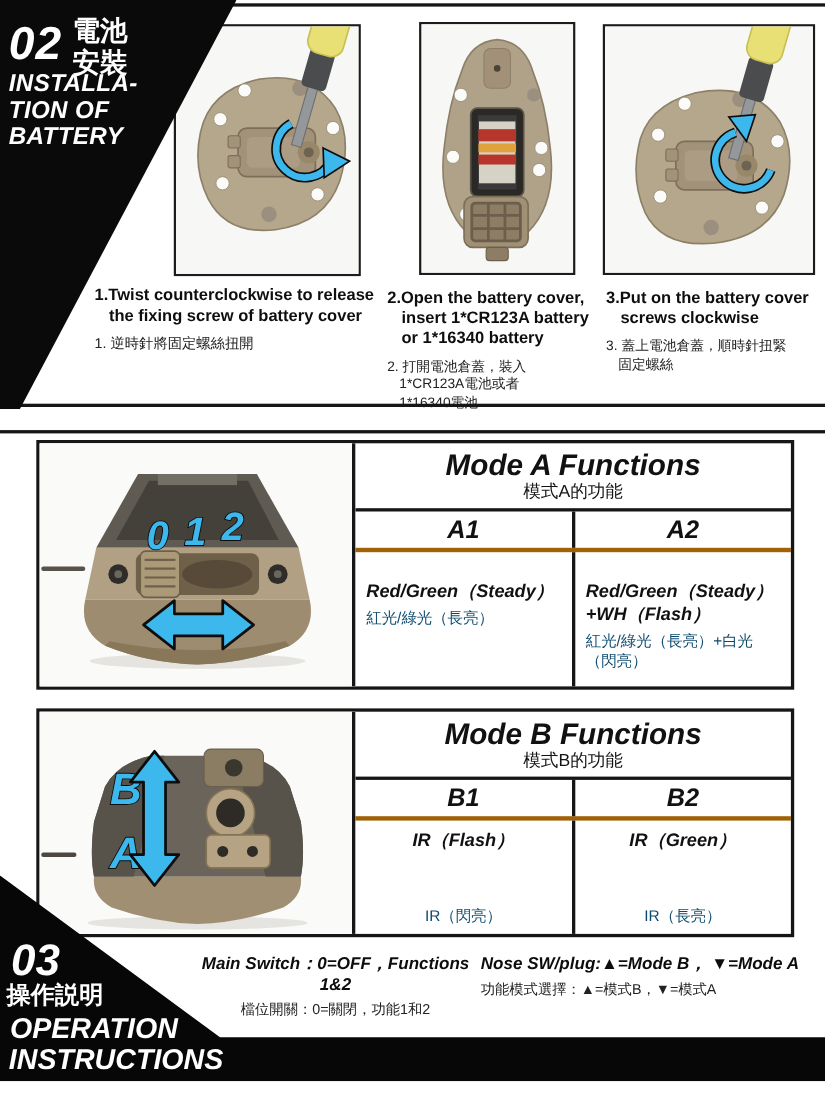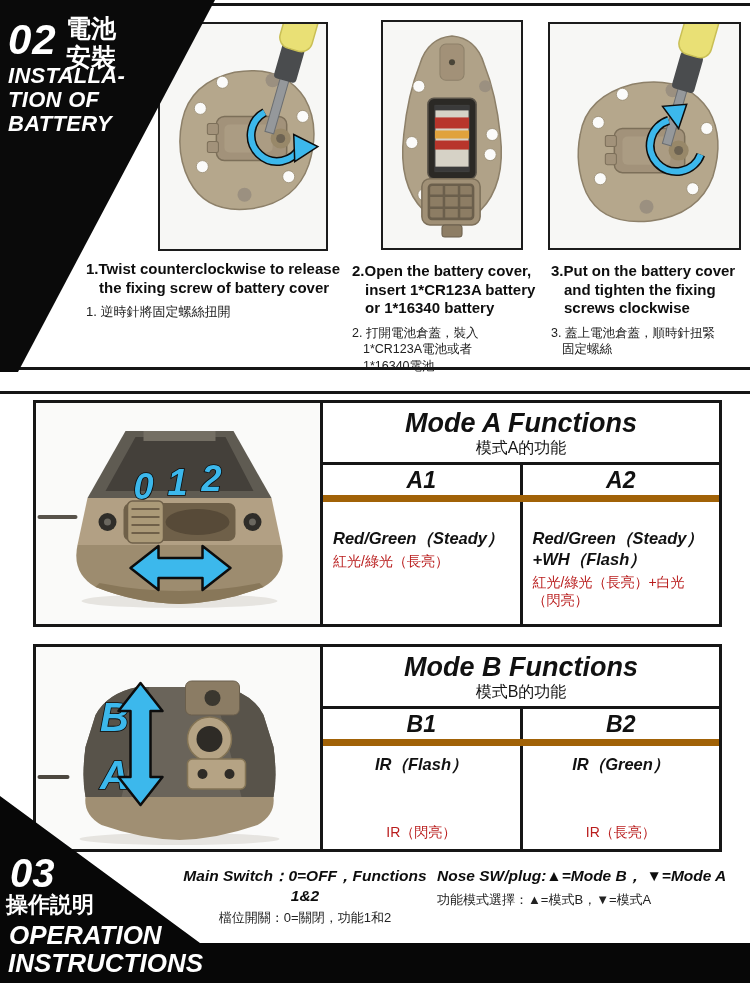--- a/index.html
+++ b/index.html
@@ -33,29 +33,29 @@
   
   .mode-box{position:absolute;left:33px;width:689px;border:3px solid #161616;box-sizing:border-box;
             display:flex;background:#fff;}
   .photo-cell{width:287px;border-right:3px solid #161616;box-sizing:border-box;position:relative;
               background:#fbfbfa;overflow:hidden;}
   .photo-cell svg{display:block;width:100%;height:100%;}
   .fn-table{flex:1;display:flex;flex-direction:column;}
   .fn-title-row{height:62px;border-bottom:3px solid #161616;box-sizing:border-box;text-align:center;padding-top:5px;}
   .fn-title{font-size:27px;font-weight:bold;font-style:italic;line-height:30px;}
   .fn-subtitle{font-size:16px;line-height:20px;color:#141414;}
-  .fn-cols{height:37px;display:flex;border-bottom:7px solid #a16207;box-sizing:border-box;}
+  .fn-cols{height:37px;display:flex;border-bottom:4px solid #a16207;box-sizing:border-box;}
   .fn-col{flex:1;display:flex;align-items:center;justify-content:center;
           font-size:23px;font-weight:bold;font-style:italic;}
   .fn-col.first{border-right:3px solid #161616;box-sizing:border-box;}
   .fn-cells{flex:1;display:flex;border-radius:22px;}
   .fn-cell{flex:1;padding:8px 10px;box-sizing:border-box;display:flex;flex-direction:column;}
   .fn-cell.first{border-right:3px solid #161616;}
   .fn-cell .en{font-size:16.5px;font-weight:bold;font-style:italic;line-height:21px;}
-  .fn-cell .cn{font-size:14px;line-height:18px;color:#b91c1c;}
+  .fn-cell .cn{font-size:14px;line-height:18px;color:#0c4a6e;}
   .topalign{justify-content:flex-start;padding-top:26px;text-align:left;}
   .centered{justify-content:space-between;align-items:center;text-align:center;}
   .cn-gap{margin-top:3px;}
 
   
   .banner-03{position:absolute;left:0;top:790px;width:750px;height:196px;background:#070707;
              clip-path:polygon(0 6px,200px 153px,750px 153px,750px 193px,0 193px);z-index:4;}
   .b03-num{position:absolute;left:10px;top:851px;font-size:40px;font-weight:bold;font-style:italic;color:#fff;z-index:5;}
   .b03-cn{position:absolute;left:6px;top:890px;font-size:22px;font-weight:bold;color:#fff;z-index:5;}
   .b03-en1{position:absolute;left:9px;top:920px;font-size:26px;font-weight:bold;font-style:italic;color:#fff;z-index:5;}
@@ -196,21 +196,20 @@
     <div class="cn" style="font-size:12.5px;">
       <div>2. 打開電池倉蓋，裝入</div>
       <div class="ind-sm">1*CR123A電池或者</div>
       <div class="ind-sm">1*16340電池</div>
     </div>
   </div>
 
   <div class="step" style="left:551px;top:262px;width:198px;">
     <div class="en">
       <div>3.Put on the battery cover</div>
-      <div class="ind">and tighten the fixing</div>
       <div class="ind">screws clockwise</div>
     </div>
     <div class="cn" style="font-size:12.5px;">
       <div>3. 蓋上電池倉蓋，順時針扭緊</div>
       <div class="ind-sm">固定螺絲</div>
     </div>
   </div>
 
   <div class="rule" style="left:0;top:367px;width:750px;height:3px;"></div>
   <div class="rule" style="left:0;top:391px;width:750px;height:3px;"></div>

